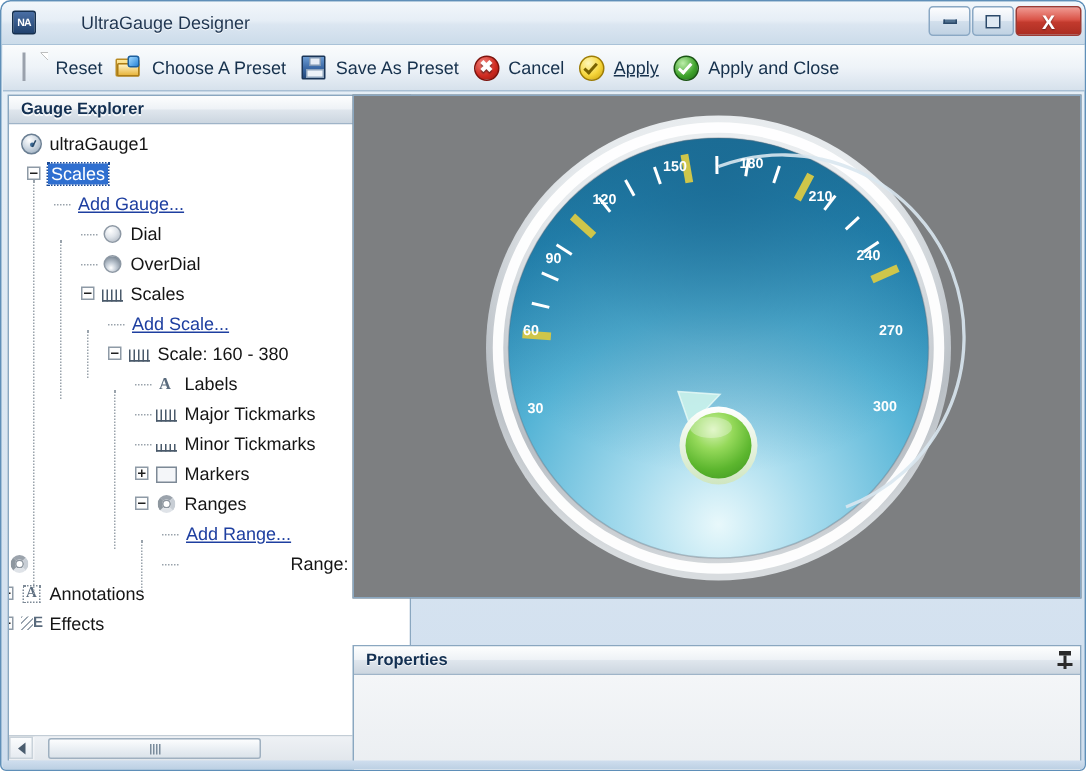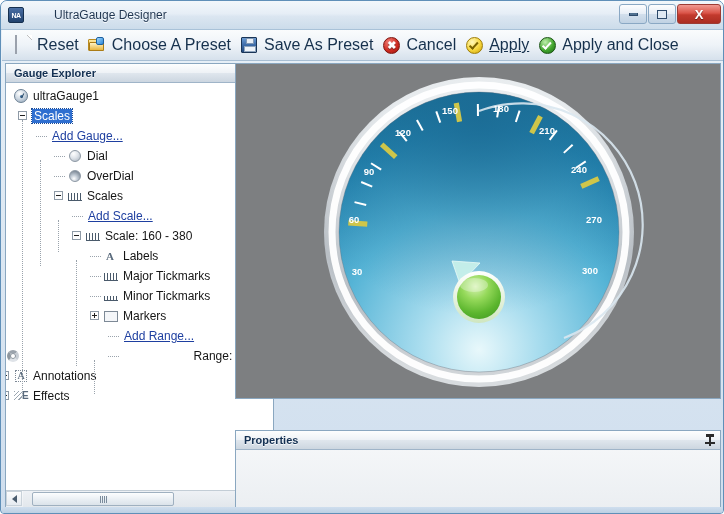--- a/index.html
+++ b/index.html
@@ -59,21 +59,21 @@
     text-shadow:0 1px 1px rgba(0,0,0,0.45); line-height:1;}
 
   
   #toolbar {
     position:absolute; left:1px; top:29px; width:722px; height:31px;
     background: linear-gradient(180deg,#fafcfd 0%,#eef3f8 50%,#e2eaf2 75%,#d6e1ec 100%);
     border-bottom:1px solid #a8bfd4;
     display:flex; align-items:center; padding-left:8px;
   }
   .tb-item { display:flex; align-items:center; height:26px; padding:0 6px 0 3px; cursor:default; }
-  .tb-label { font-size:16px; color:#16314d; margin-left:6px; white-space:nowrap; }
+  .tb-label { font-size:12px; color:#16314d; margin-left:6px; white-space:nowrap; }
   .tb-label u { text-decoration:underline; }
   .tb-ico { width:18px;height:18px;position:relative;flex:0 0 18px; }
 
   
   .ic-doc{
     width:13px;height:16px;margin:1px 0 0 2px;
     background: linear-gradient(135deg,#ffffff 0%,#f3f4f6 55%,#dadee4 100%);
     border:1px solid #9aa1ac;
   }
   .ic-doc::after{
@@ -423,20 +423,27 @@
             </span>
           </span>
           <span class="nlabel">Minor Tickmarks</span>
         </div>
         <div class="node" style="padding-left: 98px; top: 0px;">
           <span class="expander plus" style="left: 84px; top: 5px;"></span>
           <span class="nico">
             <span class="ic-markers"><span style="left:2px;height:4px;"></span><span style="left:5px;height:7px;"></span><span style="left:8px;height:9px;"></span><span style="left:11px;height:5px;"></span></span>
           </span>
           <span class="nlabel">Markers</span>
+        </div>
+        <div class="node" style="padding-left: 98px; top: 0px;">
+          <span class="expander" style="left: 84px; top: 5px;"></span>
+          <span class="nico">
+            <span class="ic-donut grad"></span>
+          </span>
+          <span class="nlabel">Ranges</span>
         </div>
         <div class="node" style="padding-left: 116px; top: 0px;">
           <span class="dashhoriz" style="left: 102px; top: 10px; width: 11px;"></span>
           <span style="display: inline-block; width: 2px;"></span>
           <span class="nlabel link">Add Range...</span>
         </div>
         <div class="node" style="top: 0px; justify-content: space-between;">
           <span class="dashhoriz" style="left: 102px; top: 10px; width: 11px;"></span>
           <span class="nico">
             <span class="ic-donut grad"></span>

